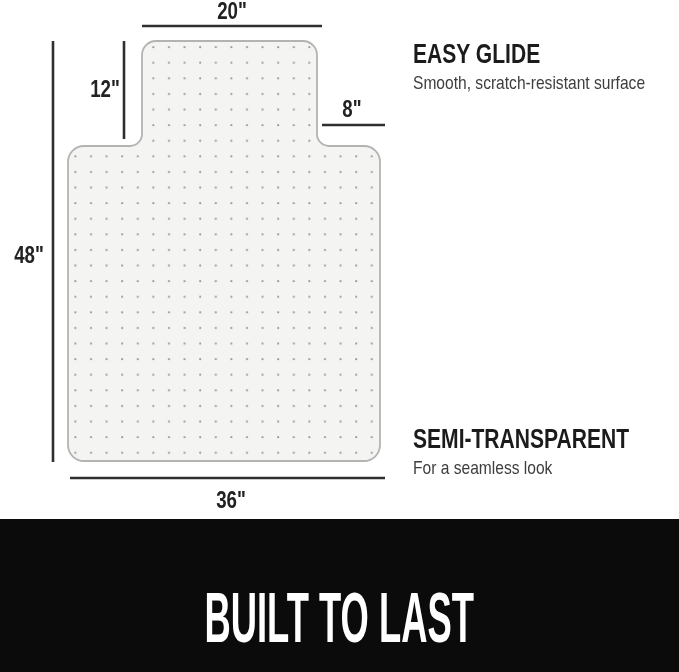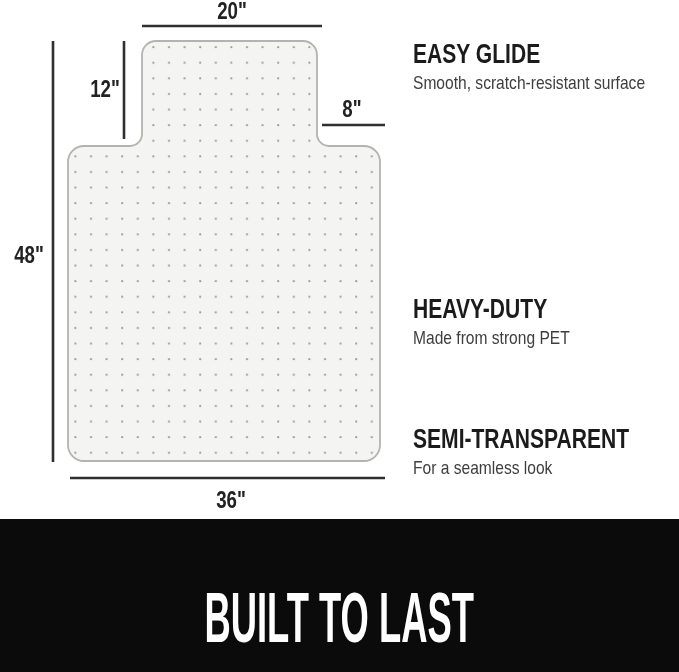--- a/index.html
+++ b/index.html
@@ -112,24 +112,20 @@
     <text class="dim-label" transform="translate(29,263) scale(0.78,1)">48"</text>
     <text class="dim-label" transform="translate(231,508) scale(0.78,1)">36"</text>
   </svg>
 
   <div class="feature" style="top:40px">
     <div class="feature-title">EASY GLIDE</div>
     <div class="feature-desc">Smooth, scratch-resistant surface</div>
   </div>
 
 
-  <div class="feature" style="top:295px">
-    <div class="feature-title">HEAVY-DUTY</div>
-    <div class="feature-desc">Made from strong PET</div>
-  </div>
 
   <div class="feature" style="top:425px">
     <div class="feature-title">SEMI-TRANSPARENT</div>
     <div class="feature-desc">For a seamless look</div>
   </div>
 
   <div class="banner">
     <div class="banner-text">BUILT TO LAST</div>
   </div>
 

